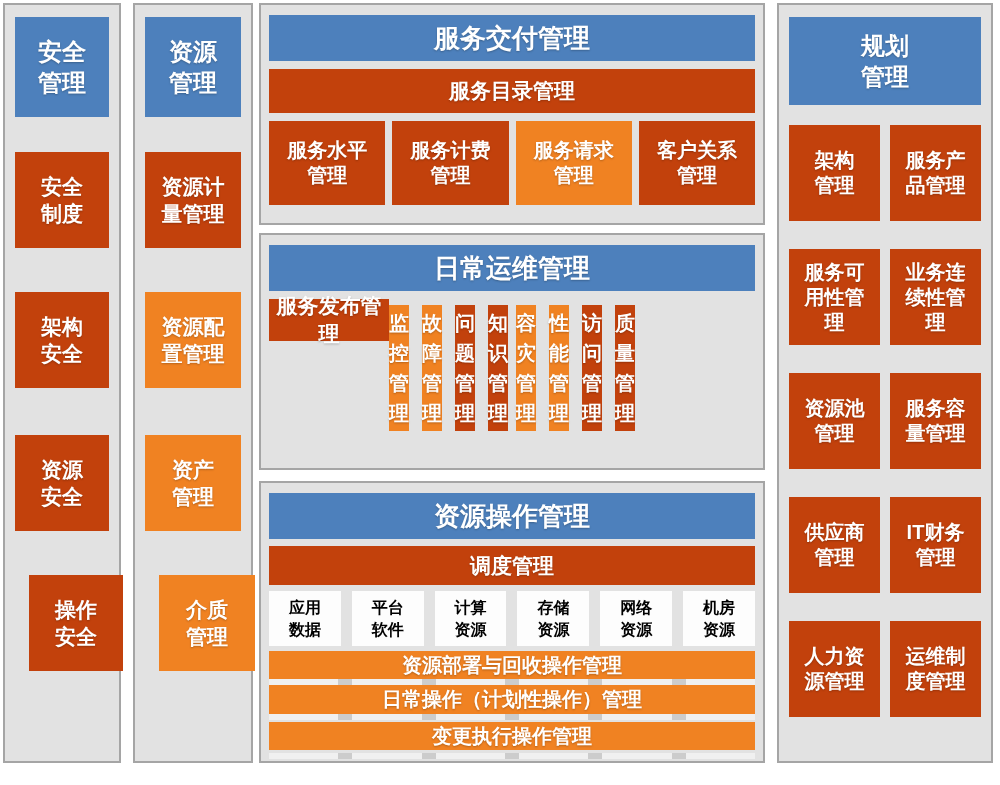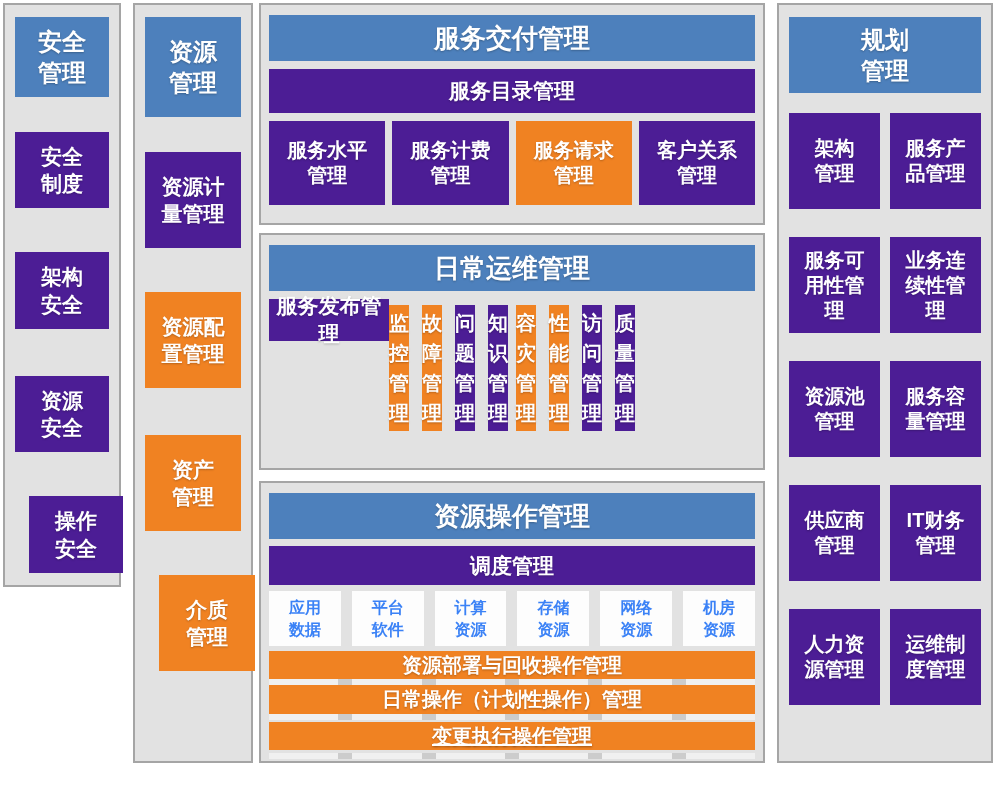--- a/index.html
+++ b/index.html
@@ -1,35 +1,35 @@
 <!DOCTYPE html>
 <html><head>
 <meta charset="utf-8">
 <style>
   html,body{margin:0;padding:0;background:#ffffff;}
   .canvas{position:relative;width:1000px;height:785px;background:#ffffff;overflow:hidden;
           font-family:"Liberation Sans","DejaVu Sans",sans-serif;font-weight:bold;}
   .panel{position:absolute;background:#E2E2E2;border:2px solid #A5A5A5;box-sizing:border-box;}
 
   
-  .p-security{left:3px;top:3px;width:118px;height:584px;}
+  .p-security{left:3px;top:3px;width:118px;height:760px;}
   .p-resource{left:133px;top:3px;width:120px;height:760px;}
   .p-delivery{left:259px;top:3px;width:506px;height:222px;}
   .p-ops{left:259px;top:233px;width:506px;height:237px;}
   .p-resop{left:259px;top:481px;width:506px;height:282px;}
   .p-planning{left:777px;top:3px;width:216px;height:760px;}
 
   
   .blk{display:flex;align-items:center;justify-content:center;text-align:center;
        color:#ffffff;box-sizing:border-box;white-space:pre-line;
        text-shadow:0 1px 2px rgba(0,0,0,0.25);}
   .blue{background:#4D80BC;}
-  .gray{background:#4c1d95;}
+  .gray{background:#c2410c;}
   .orange{background:#F08222;}
-  .whitebox{background:#FDFDFD;color:#3b82f6;text-shadow:none;}
+  .whitebox{background:#FDFDFD;color:#000000;text-shadow:none;}
 
   
   .side{display:flex;flex-direction:column;align-items:center;padding:12px 10px;}
   .side .head{width:100%;height:100px;font-size:24px;line-height:1.3;}
   .side .cell{width:100%;height:96px;font-size:21px;line-height:1.3;}
   .side .cell:nth-of-type(2){margin-top:35px;}
   .side .cell:nth-of-type(3){margin-top:44px;}
   .side .cell:nth-of-type(4){margin-top:47px;}
   .side .cell:nth-of-type(5){margin-top:44px;margin-left:28px;}
 
@@ -50,21 +50,21 @@
   .row6{display:flex;gap:11px;margin-top:6px;}
   .row6 .cell{flex:1;height:55px;font-size:16px;line-height:1.35;}
   .obar{height:28px;font-size:20px;margin-top:5px;}
   .obar.first{margin-top:5px;font-family:Liberation Mono, monospace;}
   .sep{display:flex;gap:14px;height:6px;background:#CCCCCC;margin-top:0;}
   .sep div{flex:1;background:#F0F0F0;}
   .sep.last{margin-top:3px;}
 
   
   .plan{display:flex;flex-direction:column;padding:12px 10px;}
-  .plan .head{width:100%;height:76px;font-size:24px;line-height:1.3;}
+  .plan .head{width:100%;height:88px;font-size:24px;line-height:1.3;}
   .grid{display:grid;grid-template-columns:1fr 1fr;column-gap:10px;row-gap:28px;margin-top:20px;}
   .grid .cell{height:96px;font-size:20px;line-height:1.25;}
 </style>
 </head>
 <body>
 
 <div class="canvas">
 
   <div class="panel p-security side">
     <div class="blk blue head">安全
@@ -182,21 +182,21 @@
       </div>
     <div class="blk orange obar" style="margin-top:0;height:29px;">日常操作（计划性操作）管理</div>
     <div class="sep">
         <div></div>
         <div></div>
         <div></div>
         <div></div>
         <div></div>
         <div></div>
       </div>
-    <div class="blk orange obar" style="margin-top:2px;text-decoration:underline;">变更执行操作管理</div>
+    <div class="blk orange obar" style="margin-top:2px;">变更执行操作管理</div>
     <div class="sep last">
         <div></div>
         <div></div>
         <div></div>
         <div></div>
         <div></div>
         <div></div>
       </div>
   </div>
 

